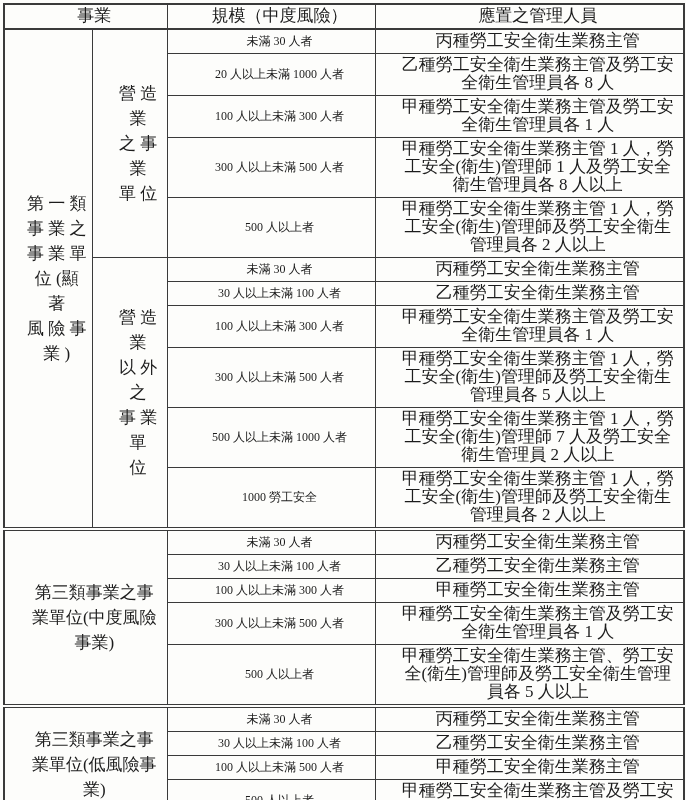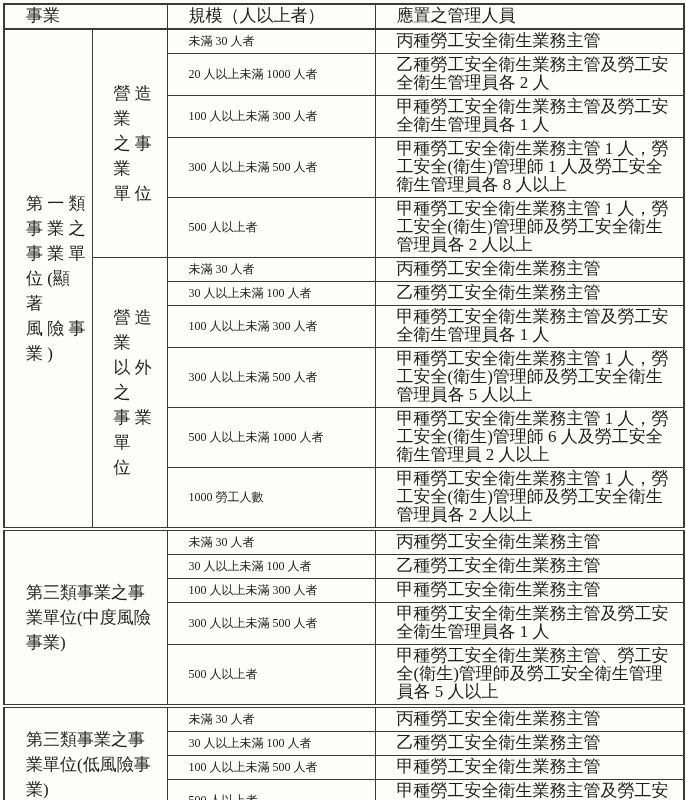--- a/index.html
+++ b/index.html
@@ -15,21 +15,21 @@
     width:680px;
     margin:3px;
     background:#fdfdfb;
     border:2px solid #3a3a3a;
   }
   th,td{
     border:1px solid #3a3a3a;
     font-size:17px;
     line-height:18px;
     font-weight:normal;
-    text-align:left;
+    text-align:center;
     vertical-align:middle;
     padding:2px 4px 3px 21px;
     white-space:pre-line;
     word-break:break-all;
     overflow:hidden;
   }
   thead th{border-bottom:2px solid #3a3a3a;}
   td.scale{font-size:12px;}
   tr.section-start td{border-top:4px double #3a3a3a;}
   td.category, td.subcategory{line-height:25px;}
@@ -40,41 +40,41 @@
 <table>
   <colgroup>
     <col style="width:88px">
     <col style="width:75px">
     <col style="width:208px">
     <col style="width:309px">
   </colgroup>
   <thead>
     <tr>
       <th colspan="2">事業</th>
-      <th>規模（人以上者）</th>
+      <th>規模（中度風險）</th>
       <th>應置之管理人員</th>
     </tr>
   </thead>
   <tbody id="table-body">
       <tr>
         <td class="category" rowspan="11">第 一 類
 事 業 之
 事 業 單
 位 (顯 著
 風 險 事
 業 )</td>
         <td class="subcategory" rowspan="5">營 造 業
 之 事 業
 單 位</td>
         <td class="scale">未滿 30 人者</td>
         <td class="personnel">丙種勞工安全衛生業務主管</td>
       </tr>
       <tr>
         <td class="scale">20 人以上未滿 1000 人者</td>
-        <td class="personnel">乙種勞工安全衛生業務主管及勞工安全衛生管理員各 2 人</td>
+        <td class="personnel">乙種勞工安全衛生業務主管及勞工安全衛生管理員各 8 人</td>
       </tr>
       <tr>
         <td class="scale">100 人以上未滿 300 人者</td>
         <td class="personnel">甲種勞工安全衛生業務主管及勞工安全衛生管理員各 1 人</td>
       </tr>
       <tr>
         <td class="scale">300 人以上未滿 500 人者</td>
         <td class="personnel">甲種勞工安全衛生業務主管 1 人，勞工安全(衛生)管理師 1 人及勞工安全衛生管理員各 8 人以上</td>
       </tr>
       <tr>
@@ -96,24 +96,24 @@
       <tr>
         <td class="scale">100 人以上未滿 300 人者</td>
         <td class="personnel">甲種勞工安全衛生業務主管及勞工安全衛生管理員各 1 人</td>
       </tr>
       <tr>
         <td class="scale">300 人以上未滿 500 人者</td>
         <td class="personnel">甲種勞工安全衛生業務主管 1 人，勞工安全(衛生)管理師及勞工安全衛生管理員各 5 人以上</td>
       </tr>
       <tr>
         <td class="scale">500 人以上未滿 1000 人者</td>
-        <td class="personnel">甲種勞工安全衛生業務主管 1 人，勞工安全(衛生)管理師 6 人及勞工安全衛生管理員 2 人以上</td>
+        <td class="personnel">甲種勞工安全衛生業務主管 1 人，勞工安全(衛生)管理師 7 人及勞工安全衛生管理員 2 人以上</td>
       </tr>
       <tr>
-        <td class="scale">1000 勞工人數</td>
+        <td class="scale">1000 勞工安全</td>
         <td class="personnel">甲種勞工安全衛生業務主管 1 人，勞工安全(衛生)管理師及勞工安全衛生管理員各 2 人以上</td>
       </tr>
       <tr class="section-start">
         <td class="category" rowspan="5" colspan="2">第三類事業之事
 業單位(中度風險
 事業)</td>
         <td class="scale">未滿 30 人者</td>
         <td class="personnel">丙種勞工安全衛生業務主管</td>
       </tr>
       <tr>

